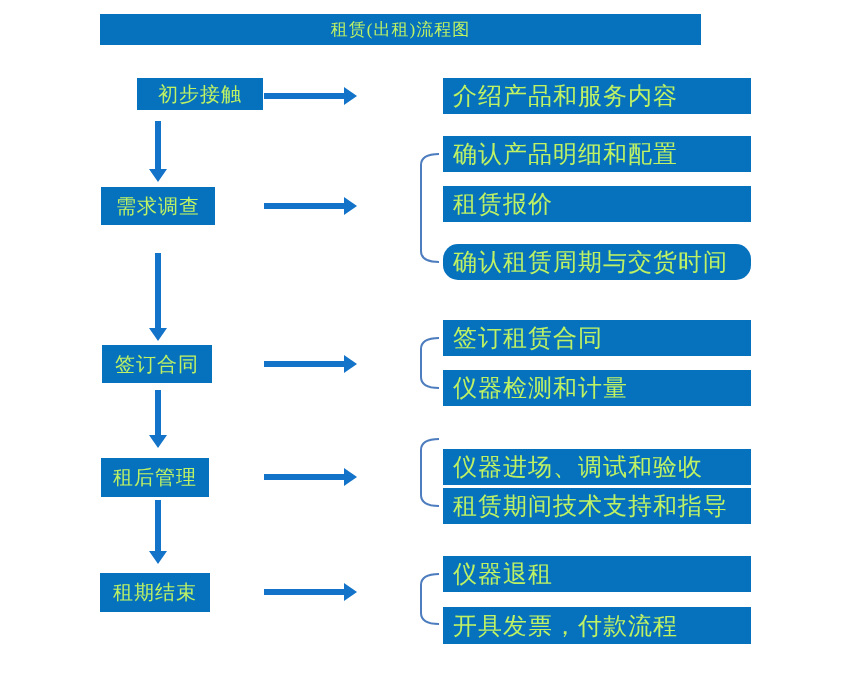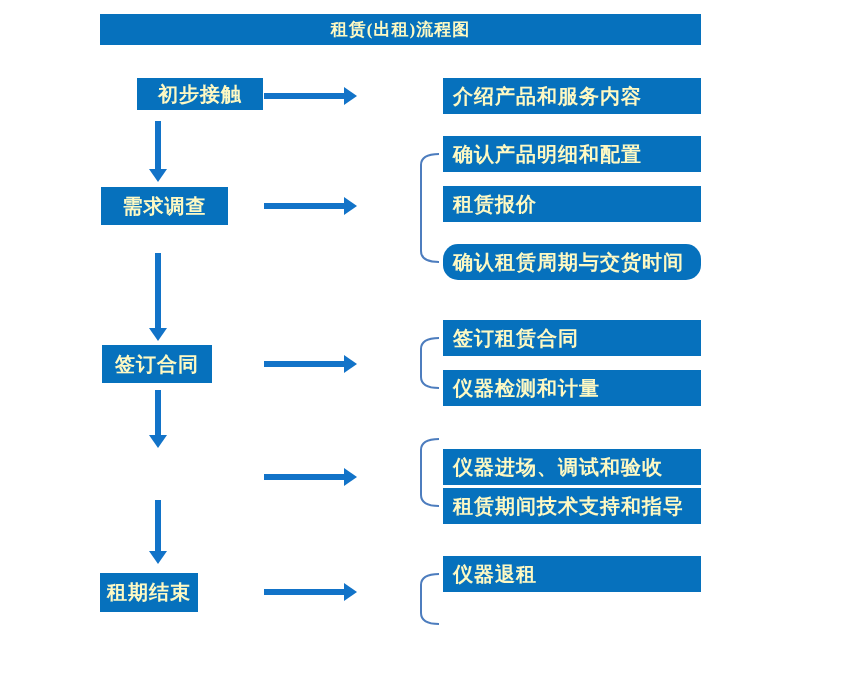--- a/index.html
+++ b/index.html
@@ -1,29 +1,29 @@
 <!DOCTYPE html>
 <html><head>
 <meta charset="utf-8">
 <style>
   html,body{margin:0;padding:0;background:#ffffff;}
   .stage{
     position:relative;width:844px;height:688px;background:#ffffff;overflow:hidden;
     font-family:"Liberation Serif","DejaVu Serif",serif;
   }
   .bluebox{
-    position:absolute;background:#0671bd;color:#fef9c3;font-weight:bold;
+    position:absolute;background:#0671bd;color:#bef264;font-weight:normal;
     display:flex;align-items:center;box-sizing:border-box;
   }
   .titlebar{
     left:100px;top:14px;width:601px;height:31px;justify-content:center;
     font-size:17px;letter-spacing:1px;
   }
   .stepbox{font-size:20px;justify-content:center;letter-spacing:1px;}
-  .detailbox{left:443px;width:258px;height:36px;font-size:20px;padding-left:10px;letter-spacing:1px;}
+  .detailbox{left:443px;width:308px;height:36px;font-size:24px;padding-left:10px;letter-spacing:1px;}
   
   .harrow{position:absolute;left:264px;width:93px;height:18px;}
   .harrow .shaft{position:absolute;left:0;right:12px;top:6px;height:6px;background:#1273c8;}
   .harrow .head{position:absolute;right:0;top:0;width:0;height:0;
     border-left:13px solid #1273c8;border-top:9px solid transparent;border-bottom:9px solid transparent;}
   
   .varrow{position:absolute;left:149px;width:18px;}
   .varrow .shaft{position:absolute;top:0;bottom:12px;left:6px;width:6px;background:#1273c8;}
   .varrow .head{position:absolute;bottom:0;left:0;width:0;height:0;
     border-top:13px solid #1273c8;border-left:9px solid transparent;border-right:9px solid transparent;}
@@ -31,23 +31,24 @@
   .bracket svg{display:block;}
 </style>
 </head>
 <body>
 
 <div class="stage">
 
   <div class="bluebox titlebar">租赁(出租)流程图</div>
 
   <div class="bluebox stepbox" style="left:101px;top:78px;width:126px;height:32px;margin-left:36px;">初步接触</div>
-  <div class="bluebox stepbox" style="left:101px;top:187px;width:127px;height:38px;">需求调查</div>
+  <div class="bluebox stepbox" style="left:101px;top:187px;width:114px;height:38px;">需求调查</div>
   <div class="bluebox stepbox" style="left:102px;top:345px;width:110px;height:38px;">签订合同</div>
-  <div class="bluebox stepbox" style="left:100px;top:573px;width:98px;height:39px;">租期结束</div>
+  <div class="bluebox stepbox" style="left:101px;top:458px;width:108px;height:39px;">租后管理</div>
+  <div class="bluebox stepbox" style="left:100px;top:573px;width:110px;height:39px;">租期结束</div>
 
   <div class="varrow" style="top:121px;height:61px;">
     <div class="shaft"></div>
       <div class="head"></div>
     </div>
   <div class="varrow" style="top:253px;height:88px;">
     <div class="shaft"></div>
       <div class="head"></div>
     </div>
   <div class="varrow" style="top:390px;height:58px;">
@@ -107,14 +108,15 @@
   <div class="bluebox detailbox" style="top:186px;">租赁报价</div>
   <div class="bluebox detailbox" style="top:244px;border-radius:15px;">确认租赁周期与交货时间</div>
 
   <div class="bluebox detailbox" style="top:320px;">签订租赁合同</div>
   <div class="bluebox detailbox" style="top:370px;">仪器检测和计量</div>
 
   <div class="bluebox detailbox" style="top:421px;margin-top:28px;">仪器进场、调试和验收</div>
   <div class="bluebox detailbox" style="top:488px;">租赁期间技术支持和指导</div>
 
   <div class="bluebox detailbox" style="top:556px;">仪器退租</div>
+  <div class="bluebox detailbox" style="top:607px;height:37px;">开具发票，付款流程</div>
 
 </div>
 
 </body></html>

